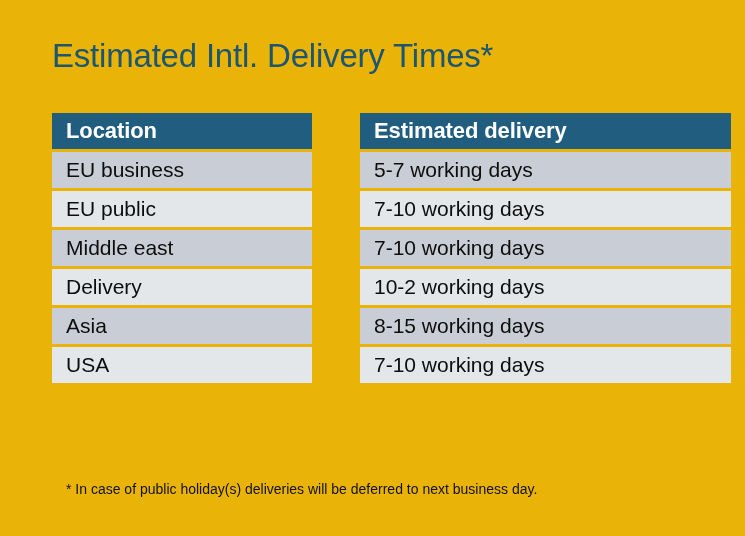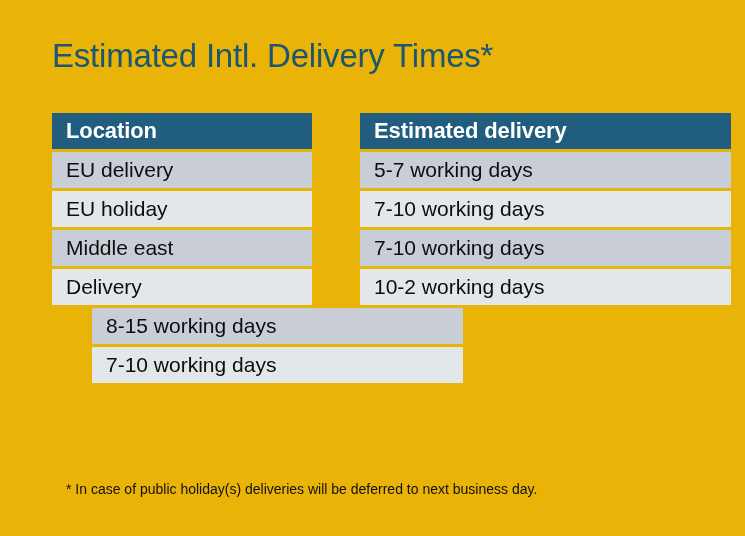--- a/index.html
+++ b/index.html
@@ -101,44 +101,46 @@
   <div class="page-title">Estimated Intl. Delivery Times*</div>
 
   <div class="delivery-table">
 
     <div class="table-row header-row">
       <div class="cell cell-location">Location</div>
       <div class="cell cell-delivery">Estimated delivery</div>
     </div>
 
     <div class="table-row row-odd">
-      <div class="cell cell-location">EU delivery</div>
+      <div class="cell cell-location">EU business</div>
       <div class="cell cell-delivery">5-7 working days</div>
     </div>
 
     <div class="table-row row-even">
-      <div class="cell cell-location">EU holiday</div>
+      <div class="cell cell-location">EU public</div>
       <div class="cell cell-delivery">7-10 working days</div>
     </div>
 
     <div class="table-row row-odd">
       <div class="cell cell-location">Middle east</div>
       <div class="cell cell-delivery">7-10 working days</div>
     </div>
 
     <div class="table-row row-even">
       <div class="cell cell-location">Delivery</div>
       <div class="cell cell-delivery">10-2 working days</div>
     </div>
 
     <div class="table-row row-odd">
+      <div class="cell cell-location">Asia</div>
       <div class="cell cell-delivery">8-15 working days</div>
     </div>
 
     <div class="table-row row-even">
+      <div class="cell cell-location">USA</div>
       <div class="cell cell-delivery">7-10 working days</div>
     </div>
 
   </div>
 
   <div class="footnote">* In case of public holiday(s) deliveries will be deferred to next business day.</div>
 
 </div>
 
 </body></html>

